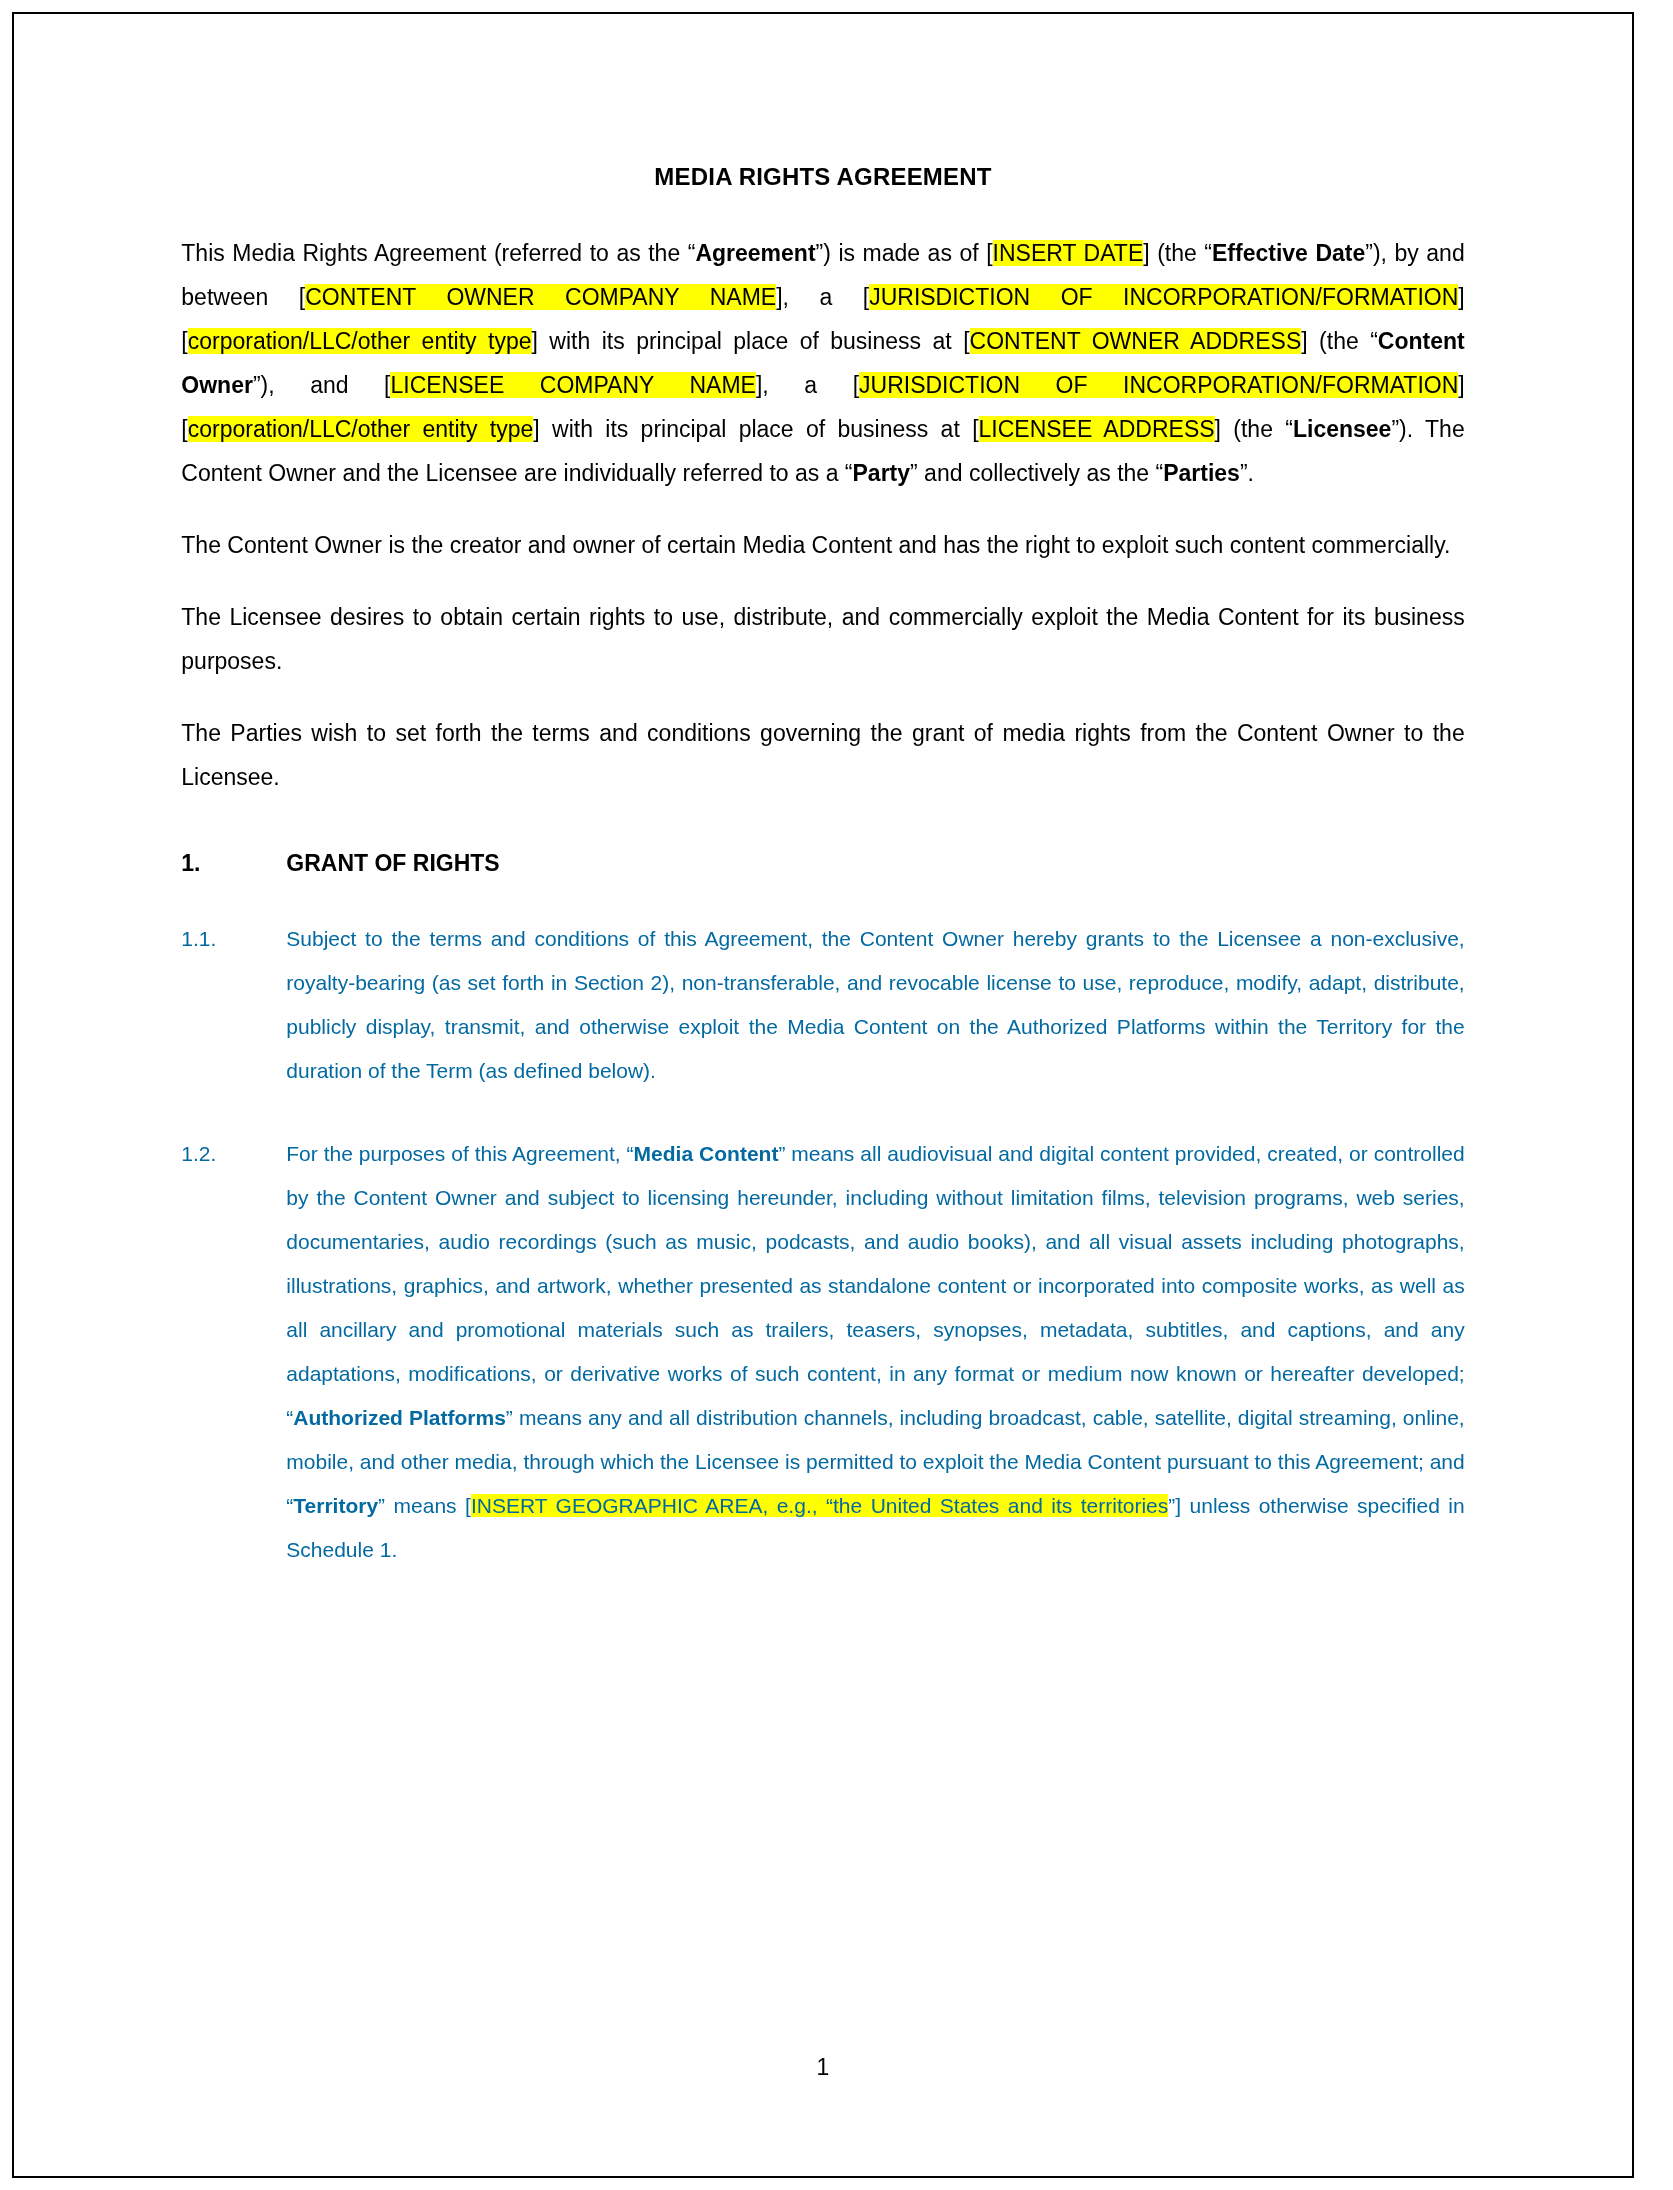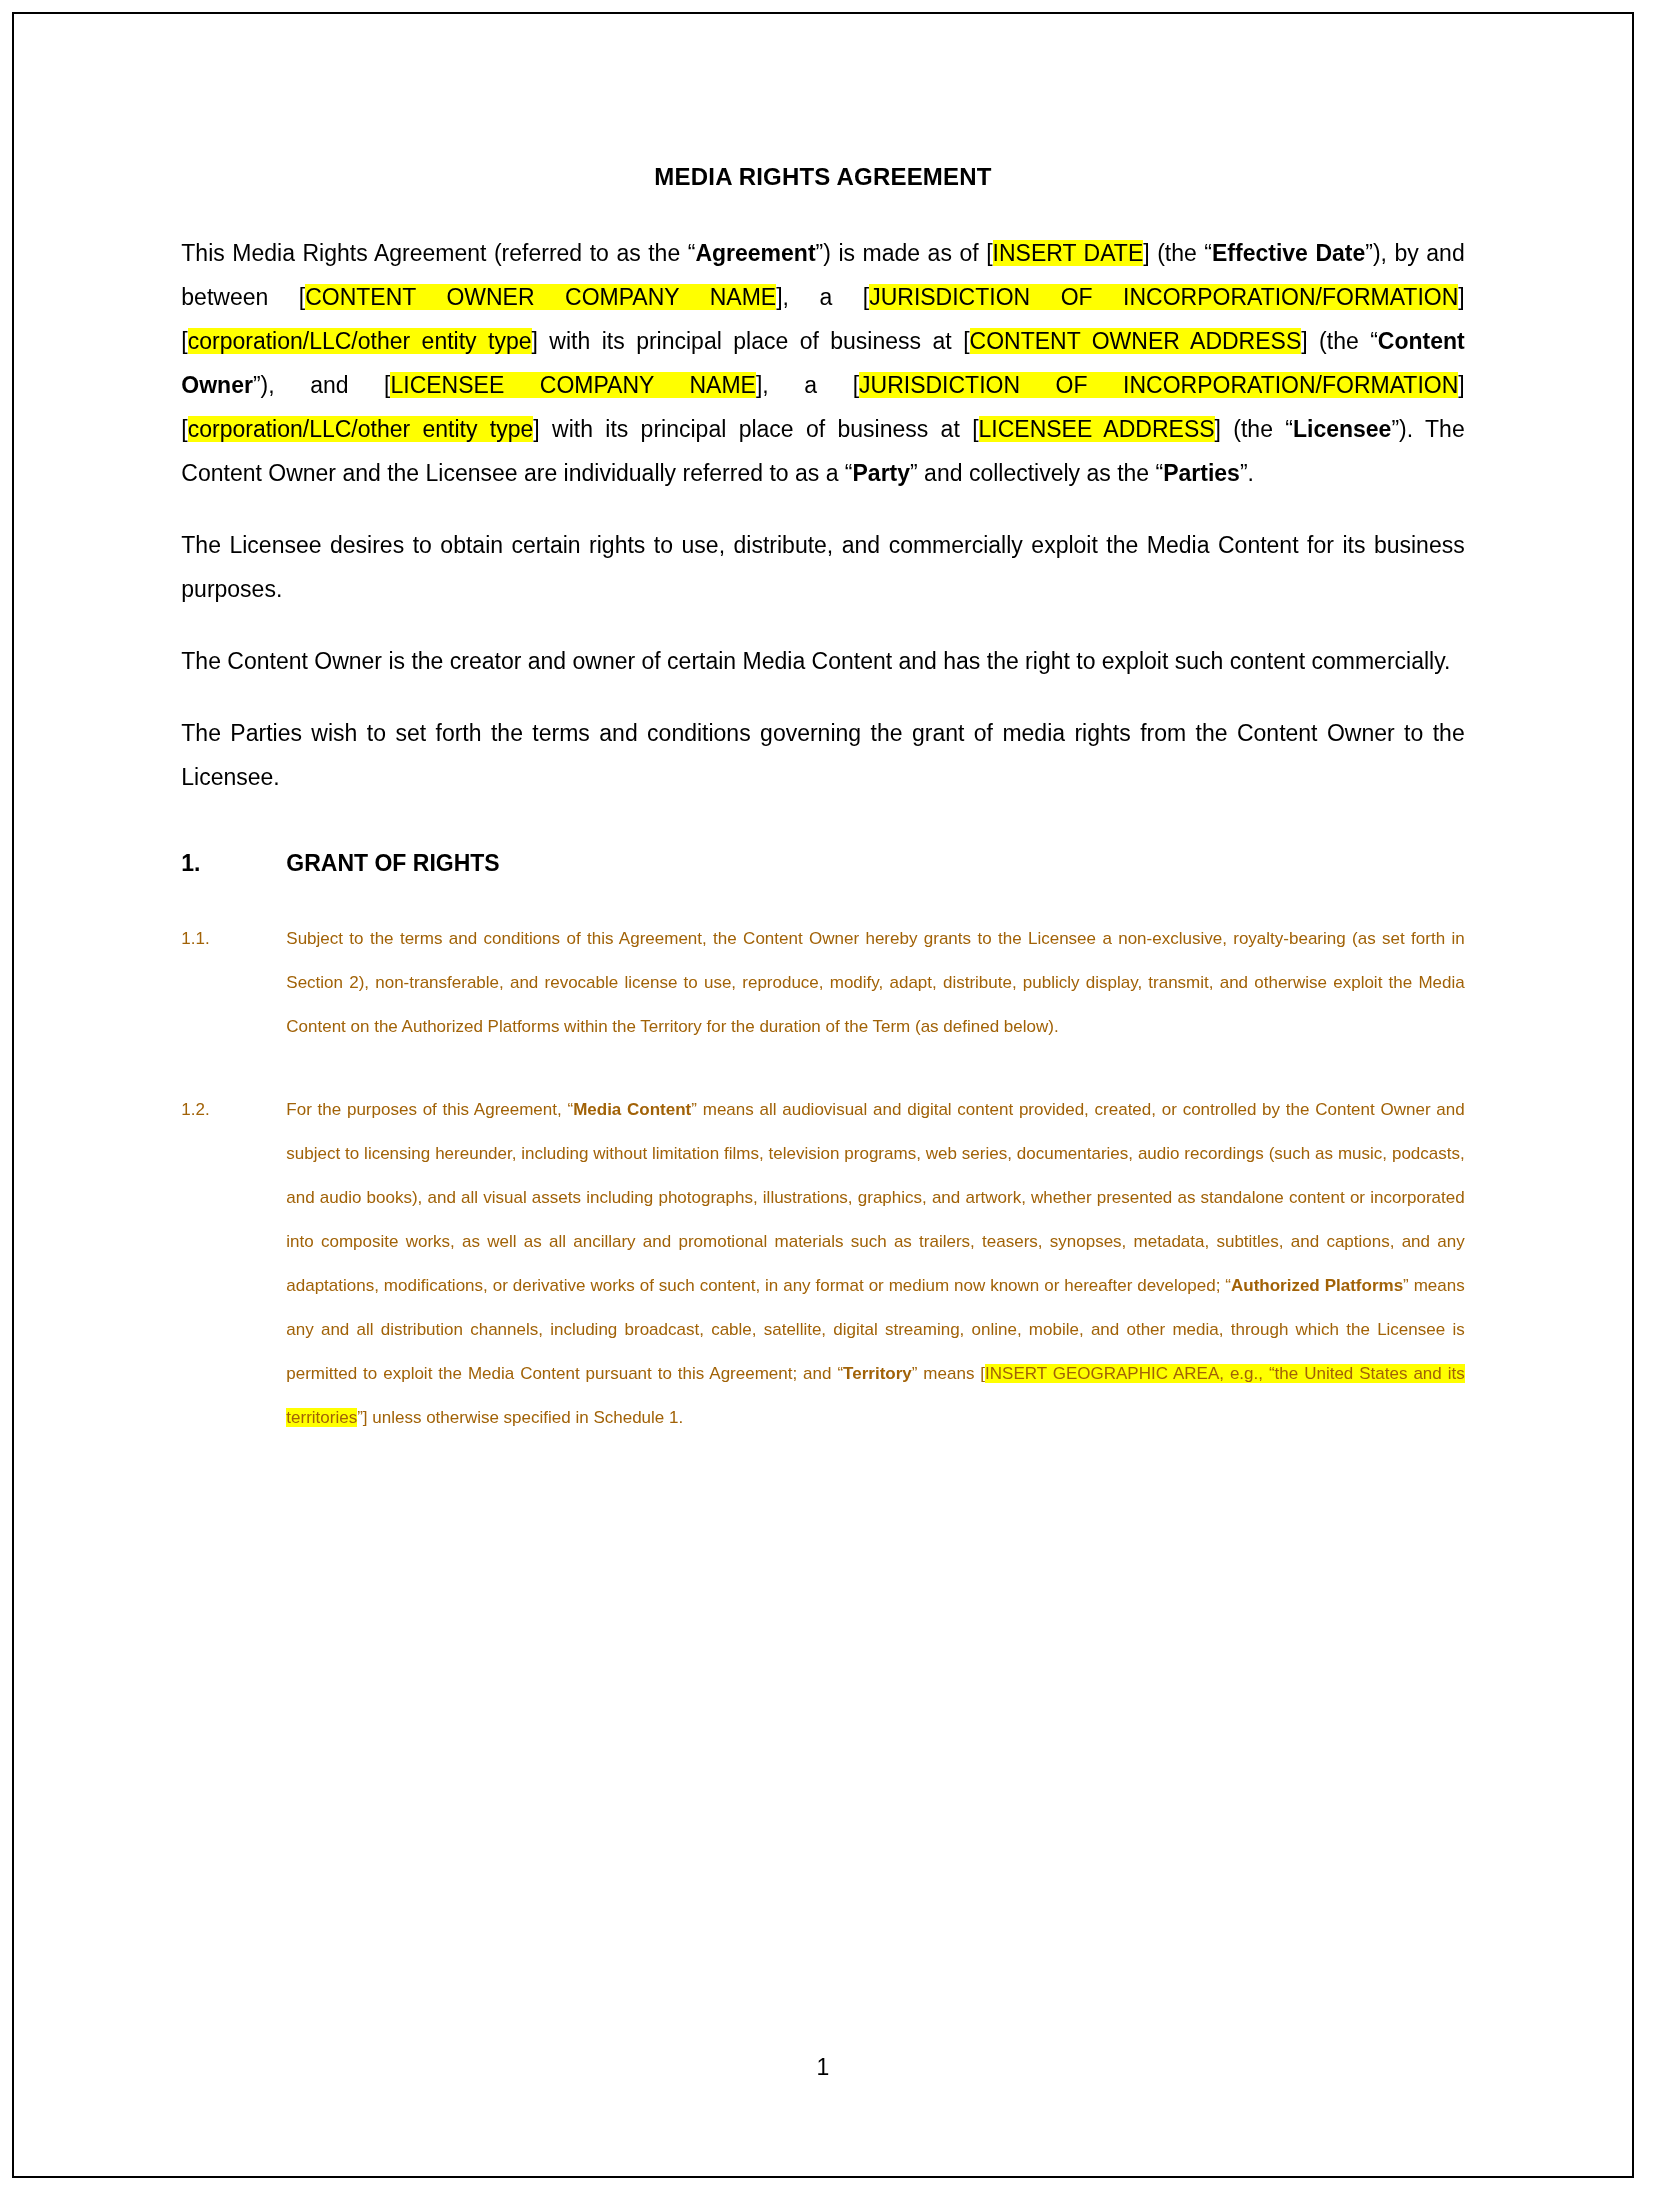--- a/index.html
+++ b/index.html
@@ -61,23 +61,23 @@
     font-weight: bold;
     color: #000;
   }
   .section-head .num {
     width: 105px;
     flex: 0 0 105px;
   }
   .clause {
     display: flex;
     margin: 0 0 39px 0;
-    font-size: 17px;
+    font-size: 21px;
     line-height: 44px;
-    color: #a16207;
+    color: #0369a1;
   }
   .clause .num {
     width: 105px;
     flex: 0 0 105px;
   }
   .clause .body {
     flex: 1 1 auto;
     text-align: justify;
     text-justify: inter-word;
   }
@@ -95,23 +95,23 @@
 <body>
 
 <div class="page">
   <div class="sheet">
     <div class="content">
 
       <div class="doc-title">MEDIA RIGHTS AGREEMENT</div>
 
       <p class="para"><span>This Media Rights Agreement (referred to as the “</span><b>Agreement</b><span>”) is made as of [</span><span class="hl">INSERT DATE</span><span>] (the “</span><b>Effective Date</b><span>”), by and between [</span><span class="hl">CONTENT OWNER COMPANY NAME</span><span>], a [</span><span class="hl">JURISDICTION OF INCORPORATION/FORMATION</span><span>] [</span><span class="hl">corporation/LLC/other entity type</span><span>] with its principal place of business at [</span><span class="hl">CONTENT OWNER ADDRESS</span><span>] (the “</span><b>Content Owner</b><span>”), and [</span><span class="hl">LICENSEE COMPANY NAME</span><span>], a [</span><span class="hl">JURISDICTION OF INCORPORATION/FORMATION</span><span>] [</span><span class="hl">corporation/LLC/other entity type</span><span>] with its principal place of business at [</span><span class="hl">LICENSEE ADDRESS</span><span>] (the “</span><b>Licensee</b><span>”). The Content Owner and the Licensee are individually referred to as a “</span><b>Party</b><span>” and collectively as the “</span><b>Parties</b><span>”.</span></p>
 
+      <p class="para">The Content Owner is the creator and owner of certain Media Content and has the right to exploit such content commercially.</p>
+
       <p class="para">The Licensee desires to obtain certain rights to use, distribute, and commercially exploit the Media Content for its business purposes.</p>
-
-      <p class="para">The Content Owner is the creator and owner of certain Media Content and has the right to exploit such content commercially.</p>
 
       <p class="para">The Parties wish to set forth the terms and conditions governing the grant of media rights from the Content Owner to the Licensee.</p>
 
 
       <div class="section-head">
         <span class="num">1.</span>
         <span>GRANT OF RIGHTS</span>
       </div>
 
       <div class="clause">

